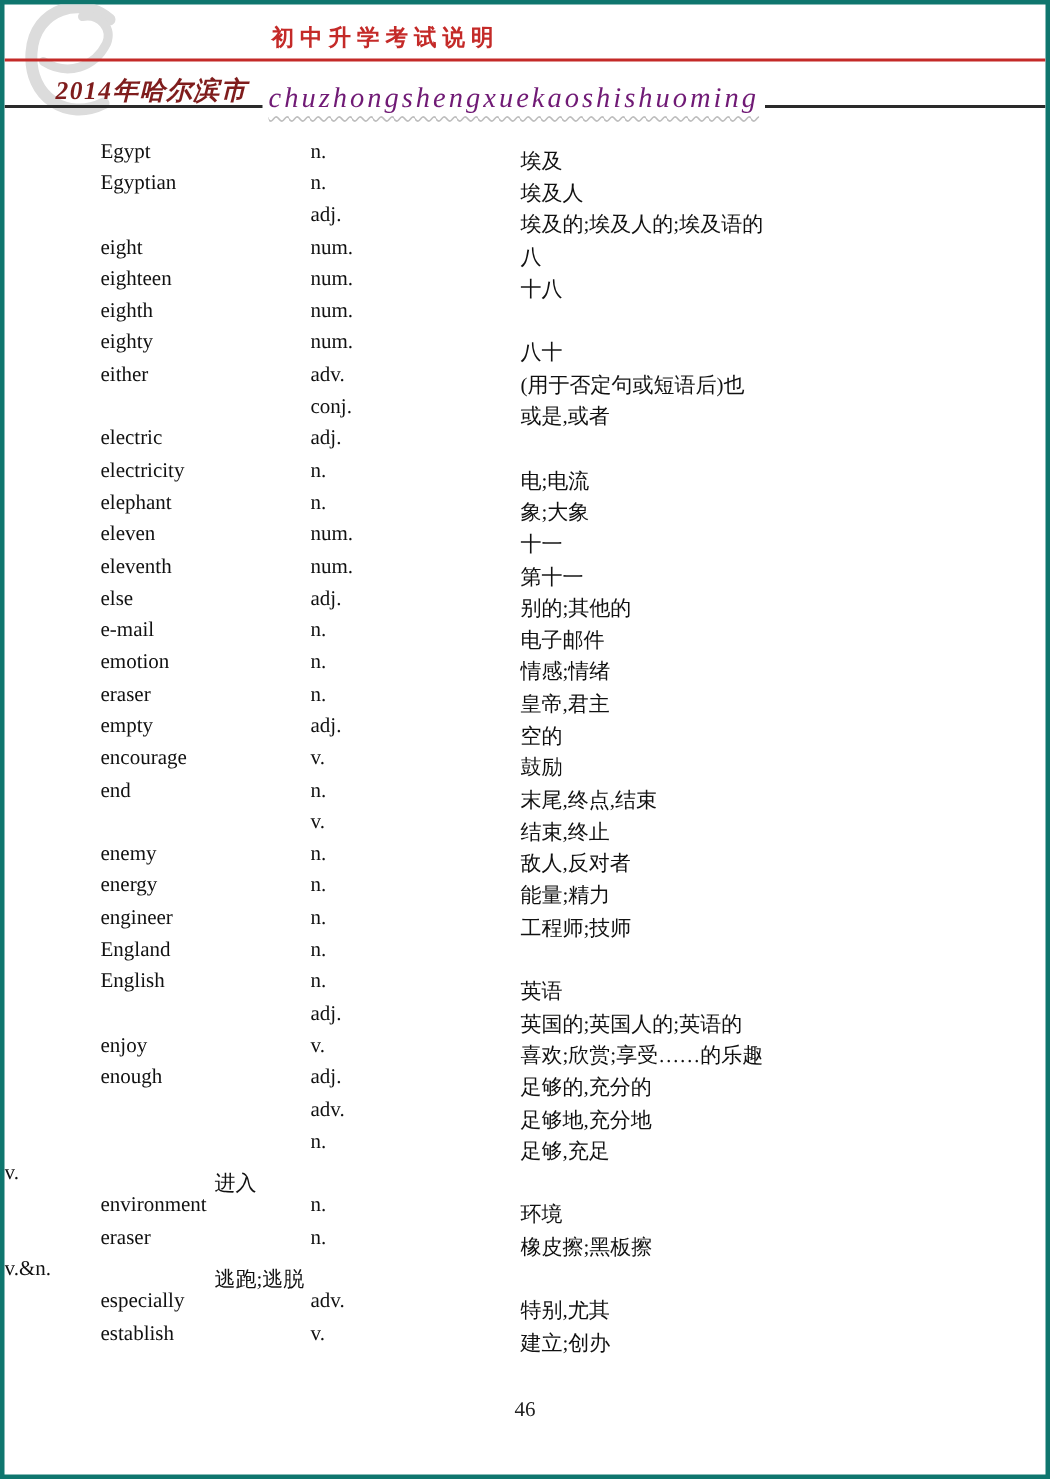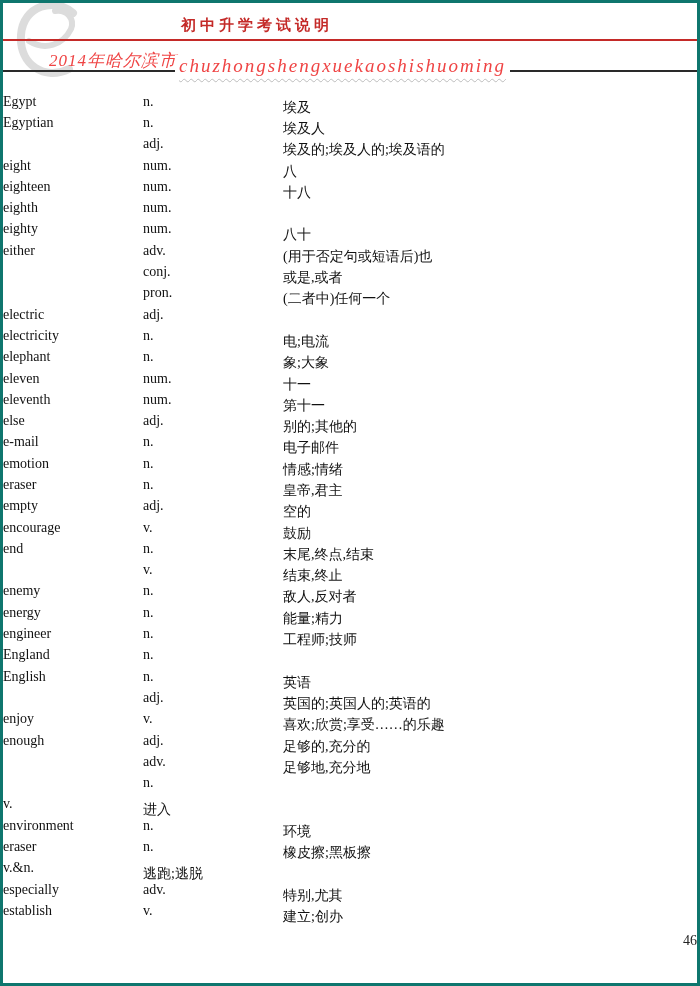--- a/index.html
+++ b/index.html
@@ -30,79 +30,80 @@
     font-family: "Liberation Sans", sans-serif;
   }
   .red-rule {
     position: absolute;
     left: 0; top: 36px;
     width: 100%; height: 2px;
     background: #c42a28;
   }
   .edition {
     position: absolute;
-    left: 46px;
+    left: 34px;
     top: 46px;
     font-size: 17px;
-    font-weight: normal;
+    font-weight: bold;
     font-style: italic;
     letter-spacing: 1px;
-    color: #ef4444;
+    color: #7f1d1d;
   }
   .black-rule {
     position: absolute;
     left: 0; top: 67px;
     width: 100%; height: 2px;
     background: #2a2a2a;
   }
   .watermark {
     position: absolute;
     left: 172px;
     top: 52px;
     font-size: 19px;
     font-style: italic;
     letter-spacing: 2px;
-    color: #ef4444;
+    color: #701a75;
     text-decoration: underline wavy #bdbdbd;
     text-decoration-thickness: 1px;
     text-underline-offset: 6px;
     background: #ffffff;
     padding: 0 4px;
   }
   .vocab-table {
     position: absolute;
     left: 0;
     top: 88px;
     width: 100%;
   }
   .vrow {
     display: flex;
     height: 21.3px;
     align-items: center;
   }
   .c-word {
     width: 140px;
+    padding-left: 64px;
     font-size: 14px;
     flex-shrink: 0;
   }
   .c-pos {
     width: 140px;
     font-size: 14px;
     flex-shrink: 0;
   }
   .c-meaning {
     flex: 1;
     font-size: 14px;
     margin-top: 12px;
   }
   .page-number {
     position: absolute;
     left: 0; bottom: 34px;
     width: 100%;
-    text-align: right;
+    text-align: center;
     font-size: 14px;
     color: #222;
   }
 </style>
 </head>
 <body>
 
 <div class="page">
 
   <svg class="logo" width="90" height="95" viewBox="0 0 90 95">
@@ -157,25 +158,20 @@
         <span class="c-word">either</span>
         <span class="c-pos">adv.</span>
         <span class="c-meaning">(用于否定句或短语后)也</span>
       </div>
       <div class="vrow">
         <span class="c-word"></span>
         <span class="c-pos">conj.</span>
         <span class="c-meaning">或是,或者</span>
       </div>
       <div class="vrow">
-        <span class="c-word"></span>
-        <span class="c-pos">pron.</span>
-        <span class="c-meaning">(二者中)任何一个</span>
-      </div>
-      <div class="vrow">
         <span class="c-word">electric</span>
         <span class="c-pos">adj.</span>
       </div>
       <div class="vrow">
         <span class="c-word">electricity</span>
         <span class="c-pos">n.</span>
         <span class="c-meaning">电;电流</span>
       </div>
       <div class="vrow">
         <span class="c-word">elephant</span>
@@ -272,20 +268,21 @@
         <span class="c-meaning">足够的,充分的</span>
       </div>
       <div class="vrow">
         <span class="c-word"></span>
         <span class="c-pos">adv.</span>
         <span class="c-meaning">足够地,充分地</span>
       </div>
       <div class="vrow">
         <span class="c-word"></span>
         <span class="c-pos">n.</span>
+        <span class="c-meaning">足够,充足</span>
       </div>
       <div class="vrow">
         <span class="c-pos">v.</span>
         <span class="c-meaning">进入</span>
       </div>
       <div class="vrow">
         <span class="c-word">environment</span>
         <span class="c-pos">n.</span>
         <span class="c-meaning">环境</span>
       </div>

